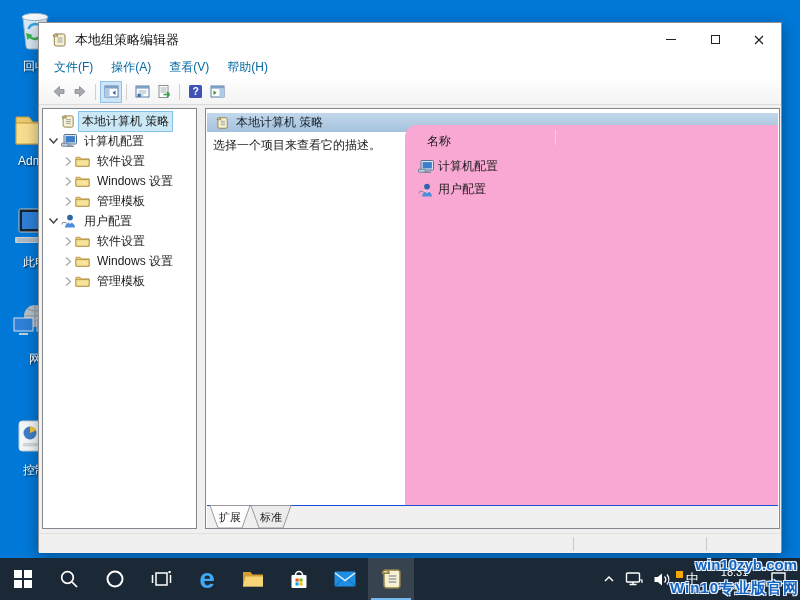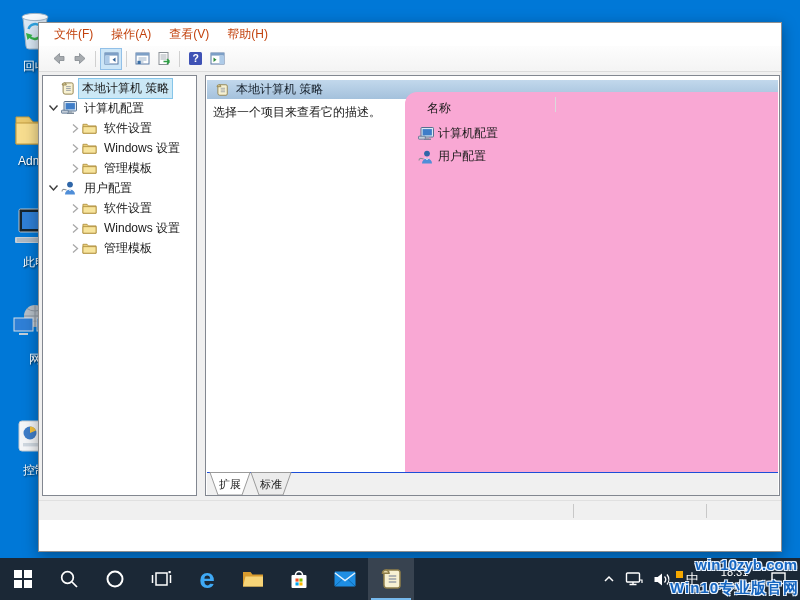--- a/index.html
+++ b/index.html
@@ -17,38 +17,38 @@
           border:1px solid #8f8f8f;z-index:2;box-shadow:0 4px 14px rgba(0,0,0,.35);}
   .titlebar{height:33px;display:flex;align-items:center;background:#fff;}
   .titlebar .ticon{margin-left:12px;flex:0 0 auto;}
   .ttext{font-size:13px;color:#111;margin-left:8px;flex:1 1 auto;white-space:nowrap;}
   .caption-btns{display:flex;height:100%;}
   .cap-btn{width:44px;height:100%;display:flex;align-items:center;justify-content:center;}
   .glyph-min{width:10px;height:1px;background:#222;display:block;}
   .glyph-max{width:9px;height:9px;border:1px solid #222;display:block;}
 
   .menubar{height:23px;display:flex;align-items:center;background:#fff;padding-left:8px;}
-  .menu-item{font-size:12px;color:#c2410c;padding:3px 7px;margin-right:4px;white-space:nowrap;}
+  .menu-item{font-size:12px;color:#0369a1;padding:3px 7px;margin-right:4px;white-space:nowrap;}
 
   .toolbar{height:26px;display:flex;align-items:center;background:linear-gradient(#fdfdfd,#f4f4f4);
            border-bottom:1px solid #dcdcdc;padding-left:8px;}
   .tbtn{width:22px;height:22px;display:flex;align-items:center;justify-content:center;border:1px solid transparent;}
   .tbtn.active{background:#cde6f7;border:1px solid #92c0e8;}
   .tsep{width:1px;height:16px;background:#d0d0d0;margin:0 4px;}
 
   .main{position:relative;height:428px;background:#f0f0f0;}
 
   
   .treepane{position:absolute;left:3px;top:3px;width:155px;height:421px;background:#fff;
             border:1px solid #828790;overflow:hidden;padding-top:2px;}
   .trow{height:20px;display:flex;align-items:center;font-size:12px;color:#1a1a1a;white-space:nowrap;}
   .trow .chev{flex:0 0 auto;margin-right:2px;}
   .ind0{padding-left:5px;}
   .ind1{padding-left:5px;}
-  .ind2{padding-left:28px;}
+  .ind2{padding-left:21px;}
   .ti{flex:0 0 auto;margin-right:4px;}
   .tl{padding:1px 3px;}
   .tl.hl{background:#cbe8f6;outline:1px solid #86c5e9;}
   .chev-slot{width:12px;flex:0 0 auto;}
 
   
   .detpane{position:absolute;left:166px;top:3px;width:575px;height:421px;background:#fff;
            border:1px solid #828790;overflow:hidden;}
   .dp-header{position:absolute;top:4px;left:1px;right:1px;height:19px;
              background:linear-gradient(#c2d8ec,#a4c1dc);display:flex;align-items:center;
@@ -165,20 +165,39 @@
       <rect x="24" y="12" width="9" height="2.6" fill="#9fb0c0"></rect>
       <rect x="24" y="17" width="9" height="2.6" fill="#9fb0c0"></rect>
       <rect x="8" y="27" width="25" height="3.4" fill="#cfd8e0"></rect>
     </svg>
     <div class="desk-label">控制</div>
   </div>
 </div>
 
 <div class="window">
 
+  <div class="titlebar">
+    <svg class="ticon" width="16" height="16">
+        <use href="#sym-scroll"></use>
+      </svg>
+    <span class="ttext">本地组策略编辑器</span>
+    <div class="caption-btns">
+      <div class="cap-btn">
+          <span class="glyph-min"></span>
+        </div>
+      <div class="cap-btn">
+          <span class="glyph-max"></span>
+        </div>
+      <div class="cap-btn">
+        <svg width="10" height="10">
+            <path d="M1 1 L9 9 M9 1 L1 9" stroke="#222" stroke-width="1.2"></path>
+          </svg>
+      </div>
+    </div>
+  </div>
 
   <div class="menubar">
     <span class="menu-item">文件(F)</span>
     <span class="menu-item">操作(A)</span>
     <span class="menu-item">查看(V)</span>
     <span class="menu-item">帮助(H)</span>
   </div>
 
   <div class="toolbar">
     <div class="tbtn">

